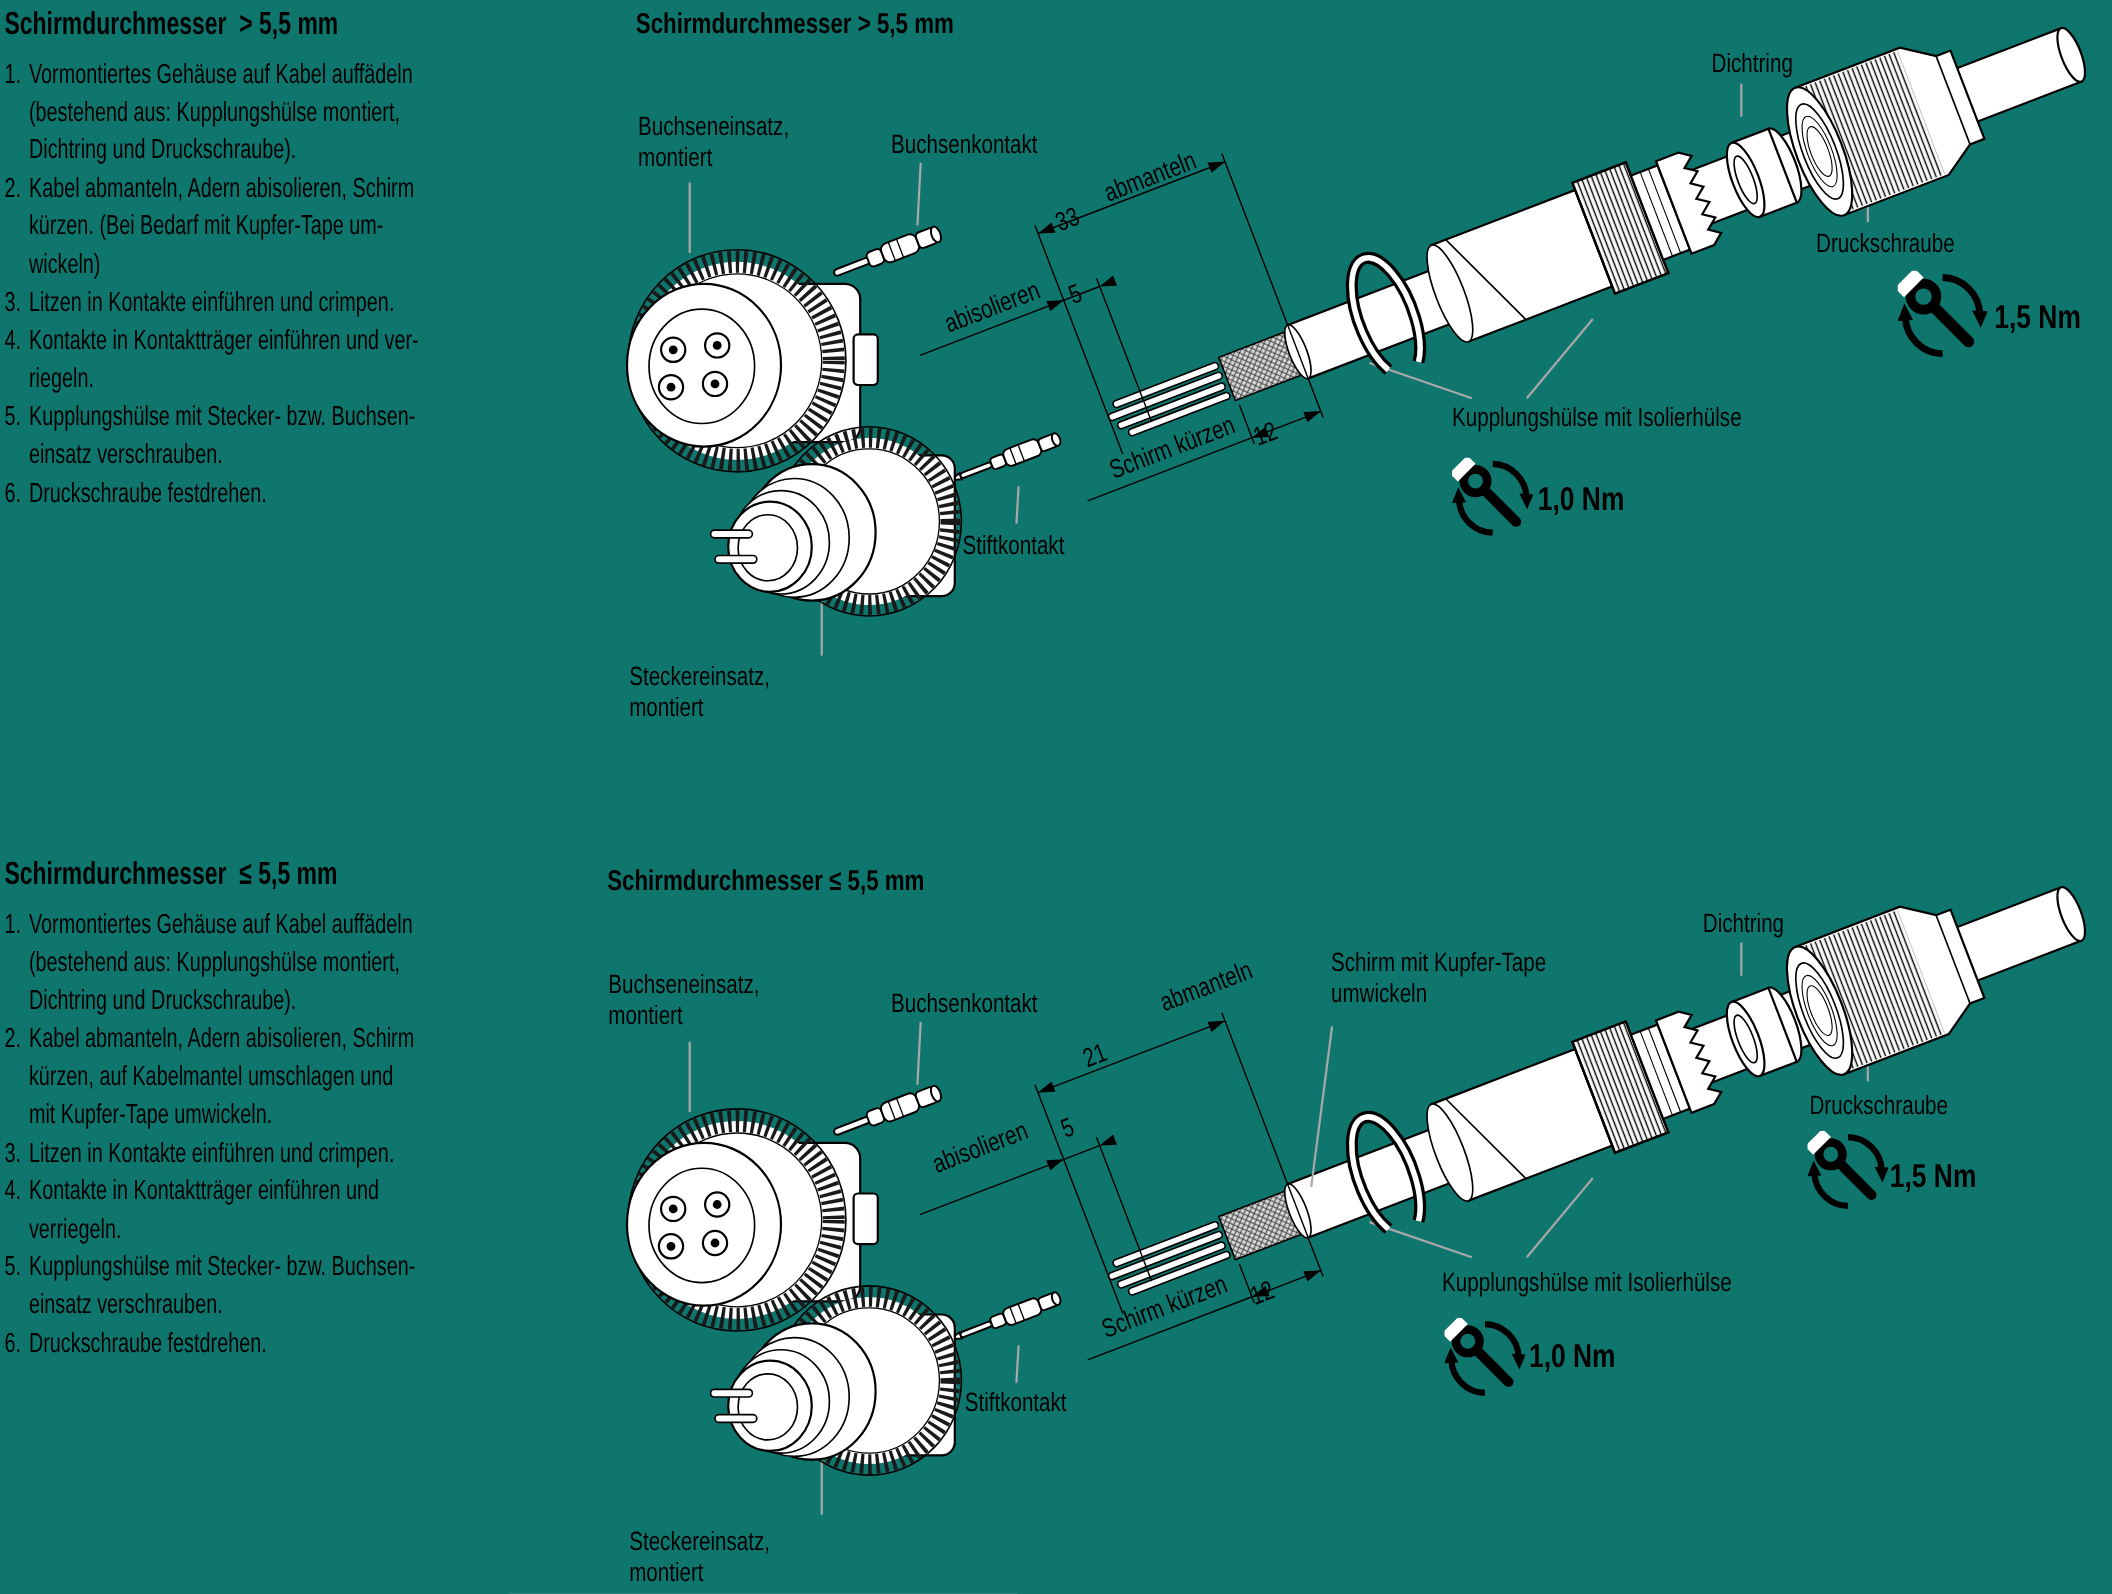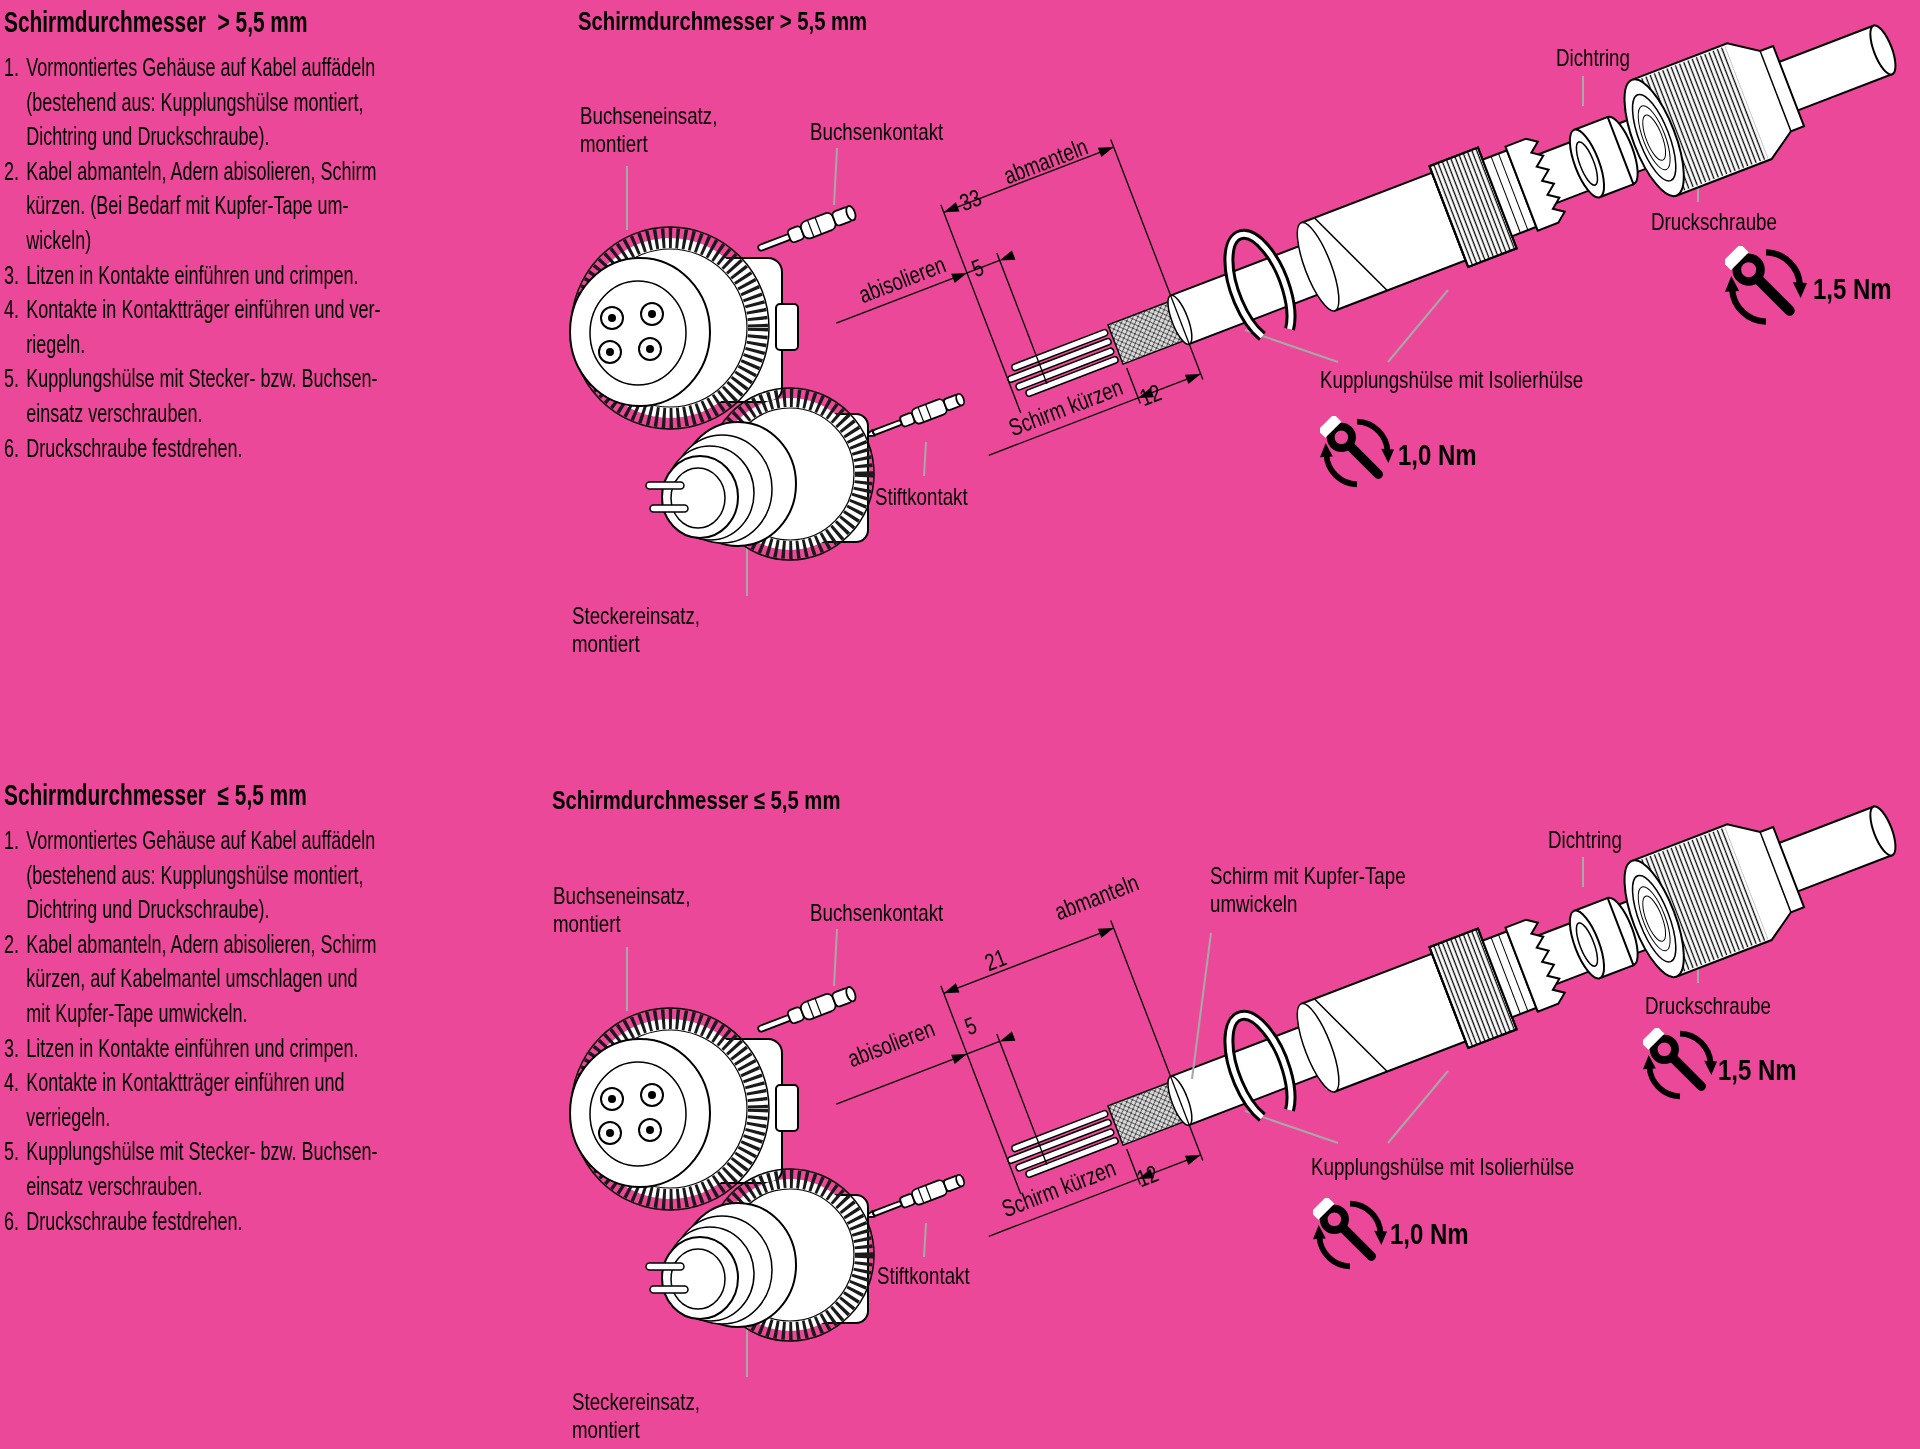--- a/index.html
+++ b/index.html
@@ -1,17 +1,17 @@
 <!DOCTYPE html>
 <html><head>
 <meta charset="utf-8">
 <style>
   html,body{margin:0;padding:0;background:#fff;}
   body{width:1920px;height:1449px;overflow:hidden;font-family:"Liberation Sans",sans-serif;color:#000;}
-  .page{position:relative;width:1920px;height:1449px;background:#ec4899;overflow:hidden;}
+  .page{position:relative;width:1920px;height:1449px;background:#0f766e;overflow:hidden;}
   .sec{position:absolute;left:0;width:1920px;}
   #sec0{top:0;height:781px;}
   #sec1{top:781px;height:668px;}
   .left{position:absolute;left:4px;width:620px;transform:scaleX(0.72);transform-origin:0 0;}
   #sec0 .left{top:6px;}
   #sec1 .left{top:-2px;}
   .heading{font-size:29px;font-weight:bold;margin:0 0 11px 0;white-space:pre;}
   ol.steps{list-style:none;margin:0;padding:0;font-size:25px;line-height:34.6px;}
   ol.steps li{display:flex;}
   .num{flex:none;width:31px;}

